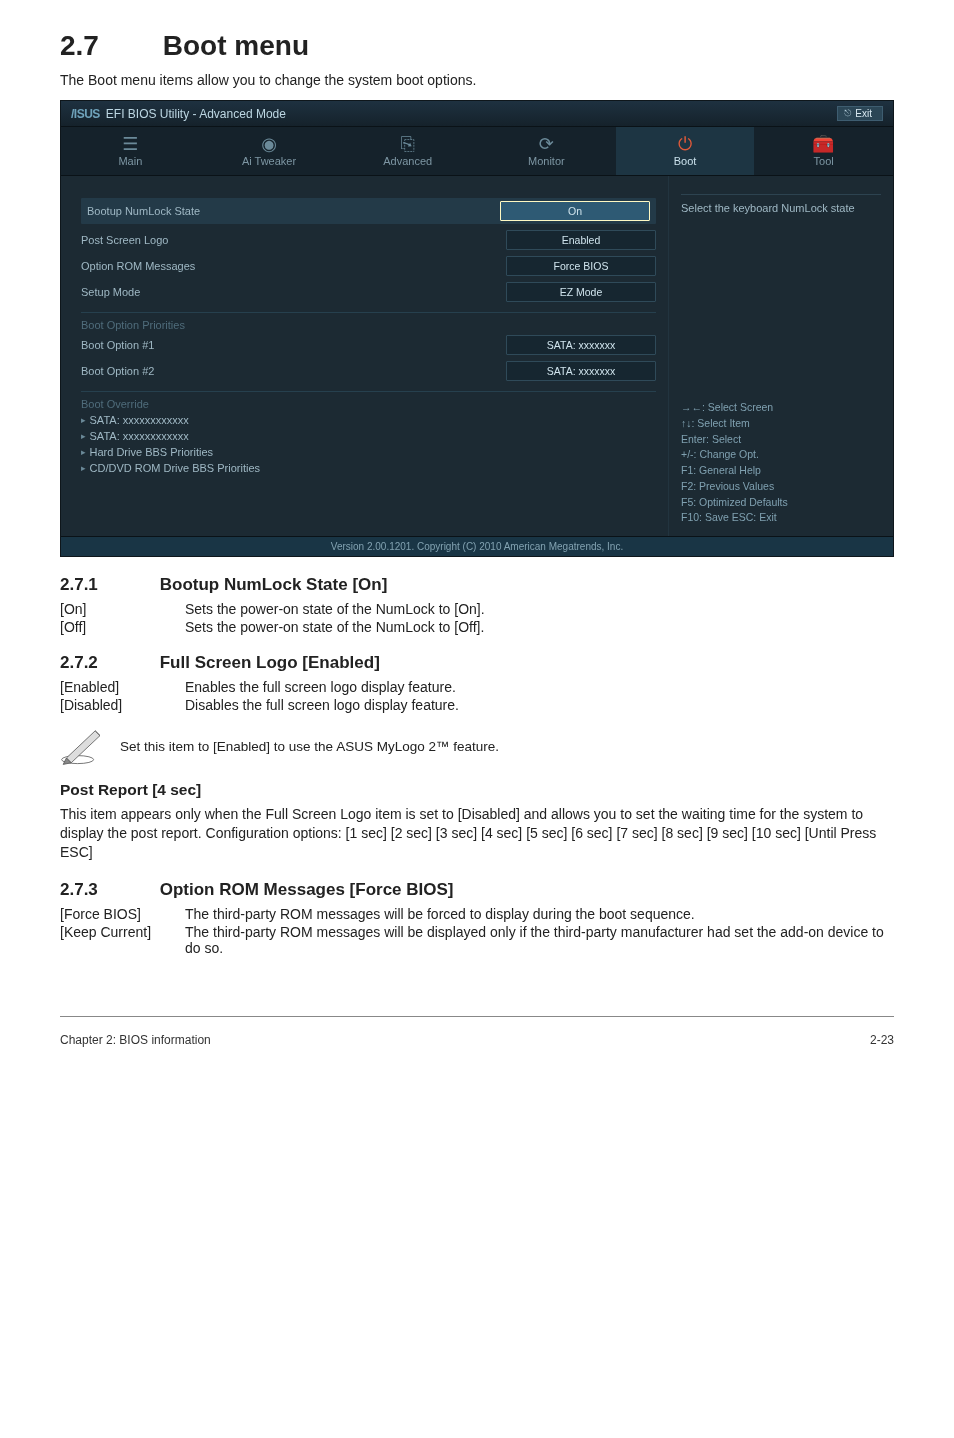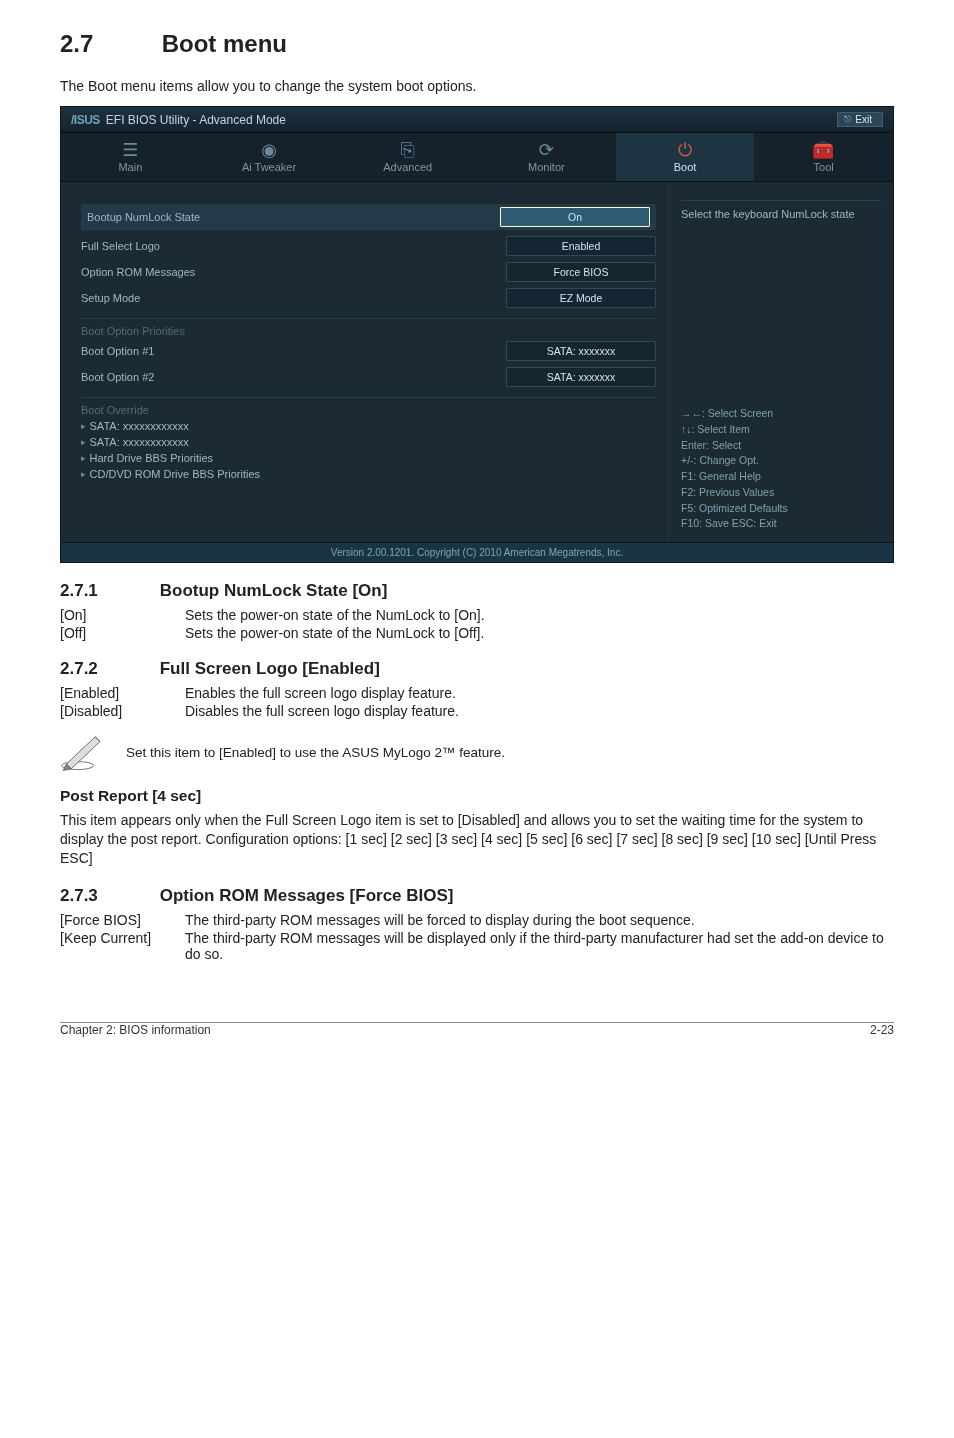--- a/index.html
+++ b/index.html
@@ -5,21 +5,21 @@
   * { margin: 0; padding: 0; box-sizing: border-box; }
   body {
     background: #fff;
     font-family: Arial, Helvetica, sans-serif;
     color: #222;
     width: 954px;
     margin: 0 auto;
     padding: 30px 60px 20px 60px;
     font-size: 14px;
   }
-  h1.section-title { font-size: 24px; font-weight: bold; margin-bottom: 20px; }
+  h1.section-title { font-size: 28px; font-weight: bold; margin-bottom: 10px; }
   h1.section-title .num { display: inline-block; width: 95px; }
   p.intro { margin-bottom: 12px; font-size: 14px; }
 
   
   .bios {
     width: 100%;
     background: #1c2a33;
     border: 1px solid #0e161b;
     font-family: Arial, sans-serif;
     color: #9fb8c4;
@@ -128,31 +128,31 @@
   }
 
   
   h2.subsec { font-size: 17px; font-weight: bold; margin: 18px 0 6px 0; }
   h2.subsec .num { display: inline-block; width: 95px; }
   .deflist { margin-bottom: 4px; }
   .defrow { display: flex; margin-bottom: 2px; font-size: 14px; }
   .defkey { width: 125px; flex-shrink: 0; }
   .defval { flex: 1; }
 
-  .noteblock { display: flex; align-items: center; gap: 18px; margin: 12px 0 14px 0; }
+  .noteblock { display: flex; align-items: center; gap: 12px; margin: 12px 0 14px 0; }
   .pen-icon { width: 48px; height: 42px; flex-shrink: 0; }
   .note-text { font-size: 13.5px; }
 
   h3.subhead { font-size: 15.5px; font-weight: bold; margin: 14px 0 6px 0; }
   p.para { font-size: 14px; line-height: 1.35; margin-bottom: 10px; }
 
   .page-footer {
     border-top: 1px solid #888;
     margin-top: 60px;
-    padding-top: 0;
+    padding-top: 16px;
     display: flex;
     justify-content: space-between;
     font-size: 12px;
     color: #333;
   }
 </style>
 </head>
 <body>
 
 <h1 class="section-title">
@@ -180,21 +180,21 @@
   </div>
 
   <div class="bios-body">
     <div class="bios-main">
       <div style="height:8px"></div>
       <div class="bios-row" style="background:#233a48;padding:3px 6px;border-radius:1px;">
         <span class="bios-label">Bootup NumLock State</span>
         <span class="bios-val highlight">On</span>
       </div>
       <div class="bios-row">
-        <span class="bios-label">Full Select Logo</span>
+        <span class="bios-label">Post Screen Logo</span>
         <span class="bios-val">Enabled</span>
       </div>
       <div class="bios-row">
         <span class="bios-label">Option ROM Messages</span>
         <span class="bios-val">Force BIOS</span>
       </div>
       <div class="bios-row">
         <span class="bios-label">Setup Mode</span>
         <span class="bios-val">EZ Mode</span>
       </div>

